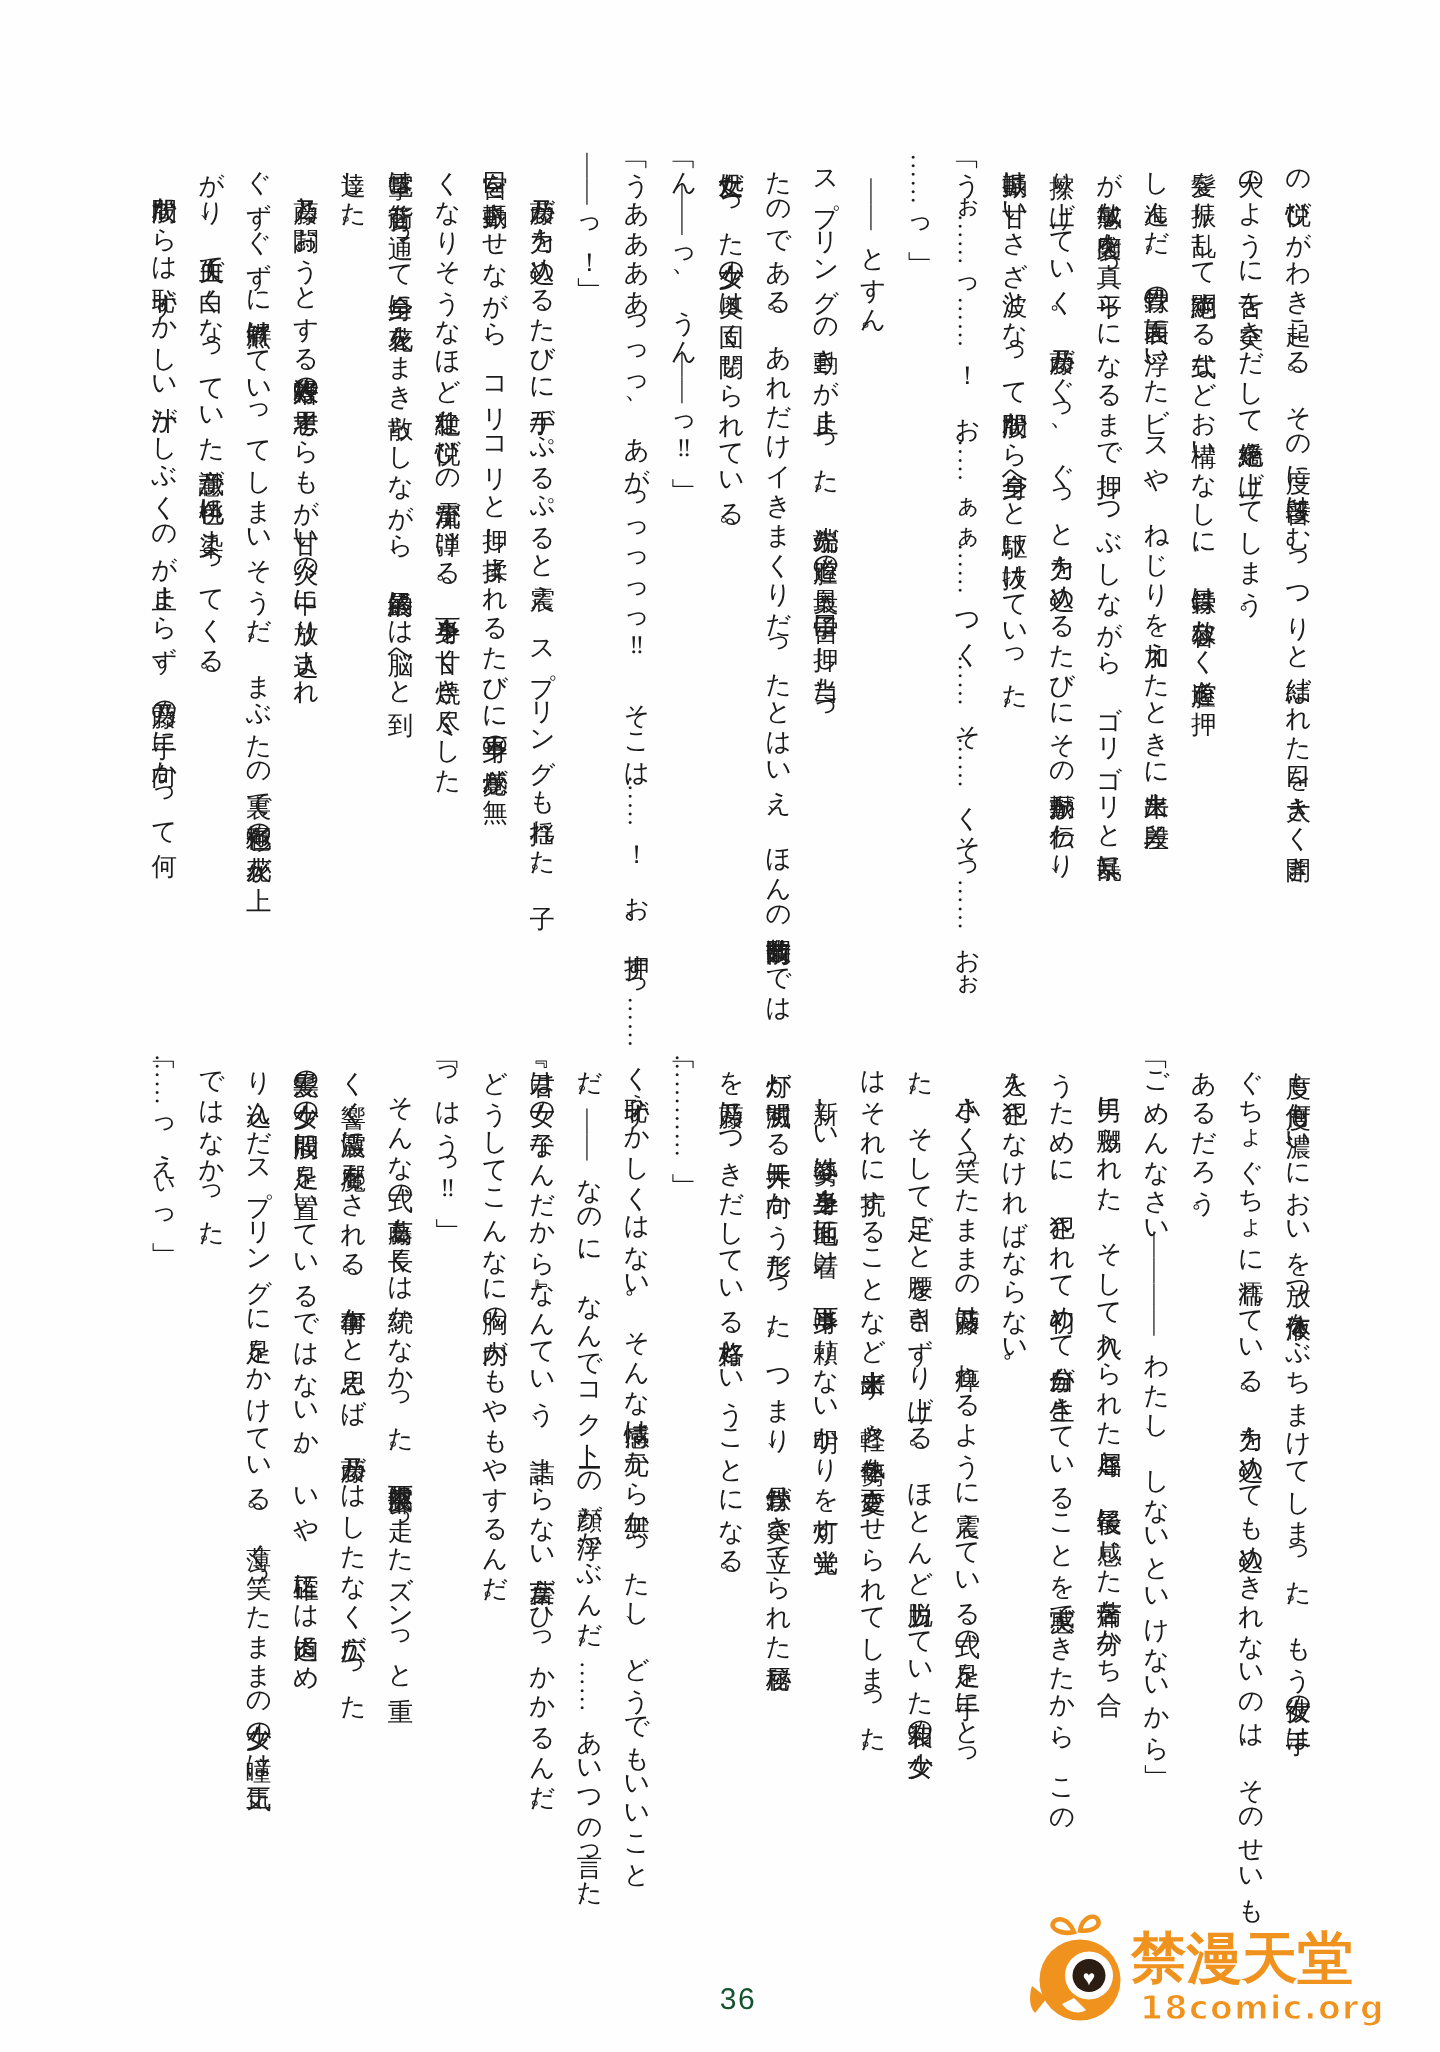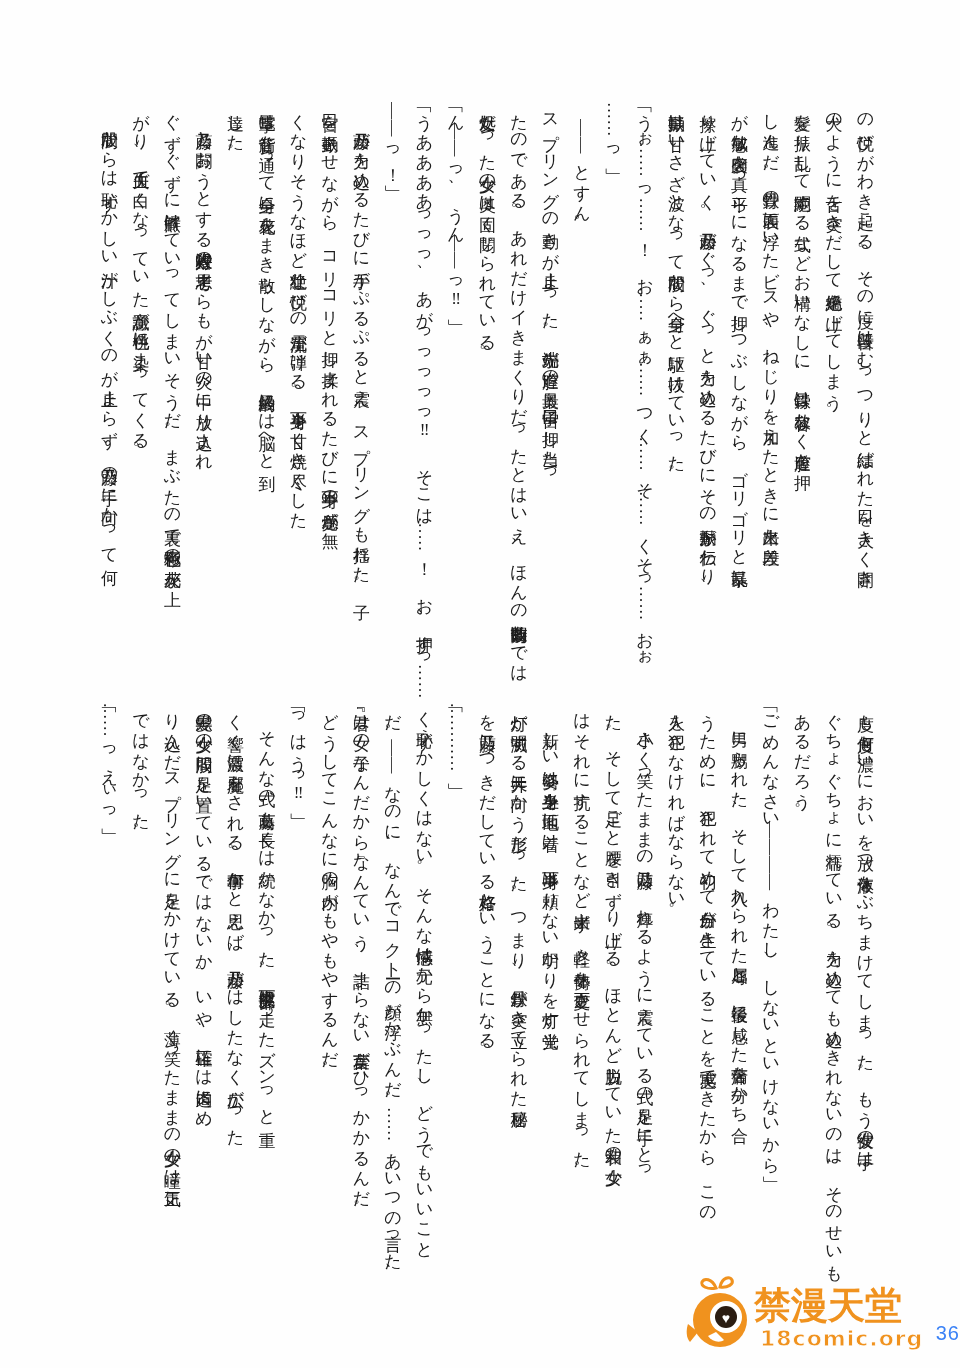--- a/index.html
+++ b/index.html
@@ -22,23 +22,23 @@
   .vblock.top{top:102px;}
   .vblock.bottom{top:702px;}
   .col{
     line-height:17px;
     margin-left:14.5px;
     white-space:pre;
   }
   .col.indent{padding-top:17.4px;}
   .page-number{
     position:absolute;left:0;right:0;top:1322px;
-    text-align:right;
+    text-align:center;
     font-family:"Liberation Sans","DejaVu Sans",sans-serif;
-    font-size:20px;color:#3b82f6;letter-spacing:1px;padding-left:24px;
+    font-size:20px;color:#14532d;letter-spacing:1px;padding-left:24px;
   }
   .watermark{
     position:absolute;right:12px;bottom:6px;width:262px;height:92px;
   }
   .wm-text{
     font-family:"DejaVu Sans","Liberation Sans",sans-serif;
     font-weight:bold;
   }
 </style>
 </head>

